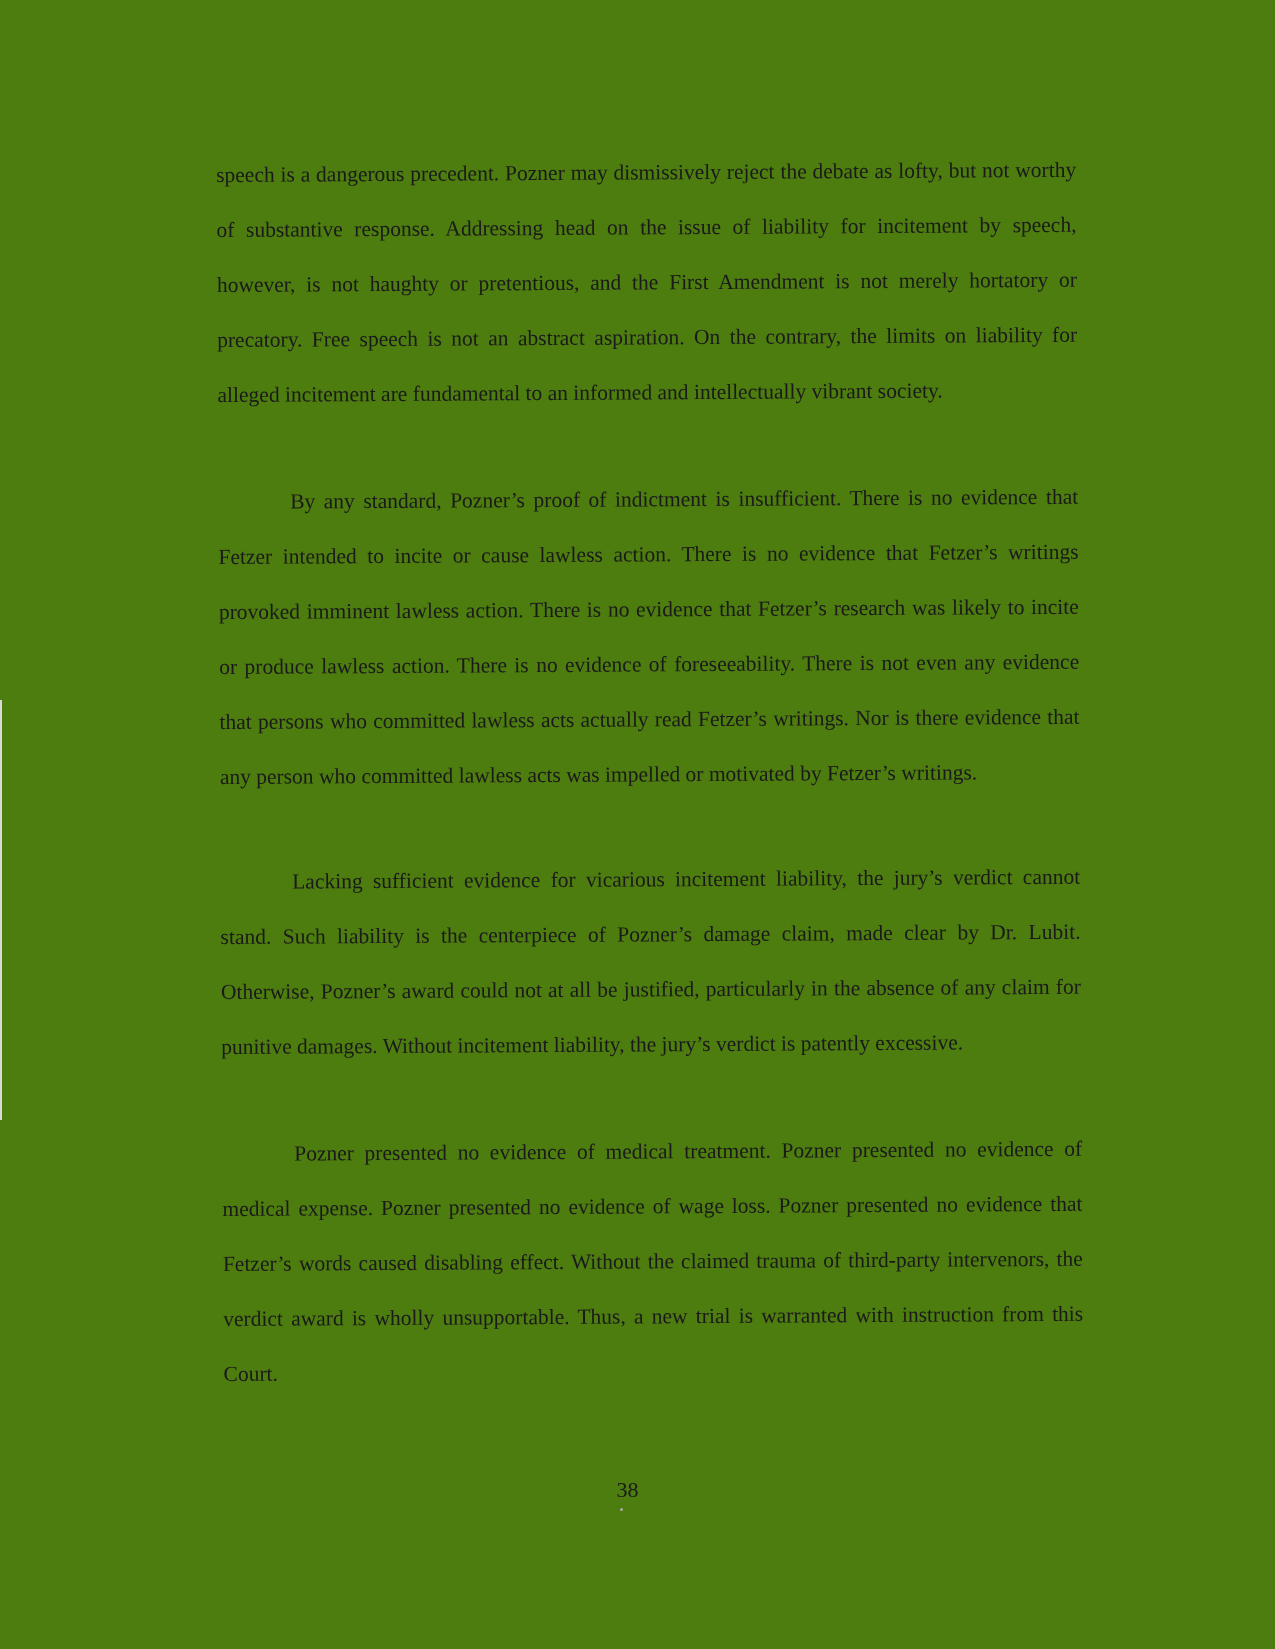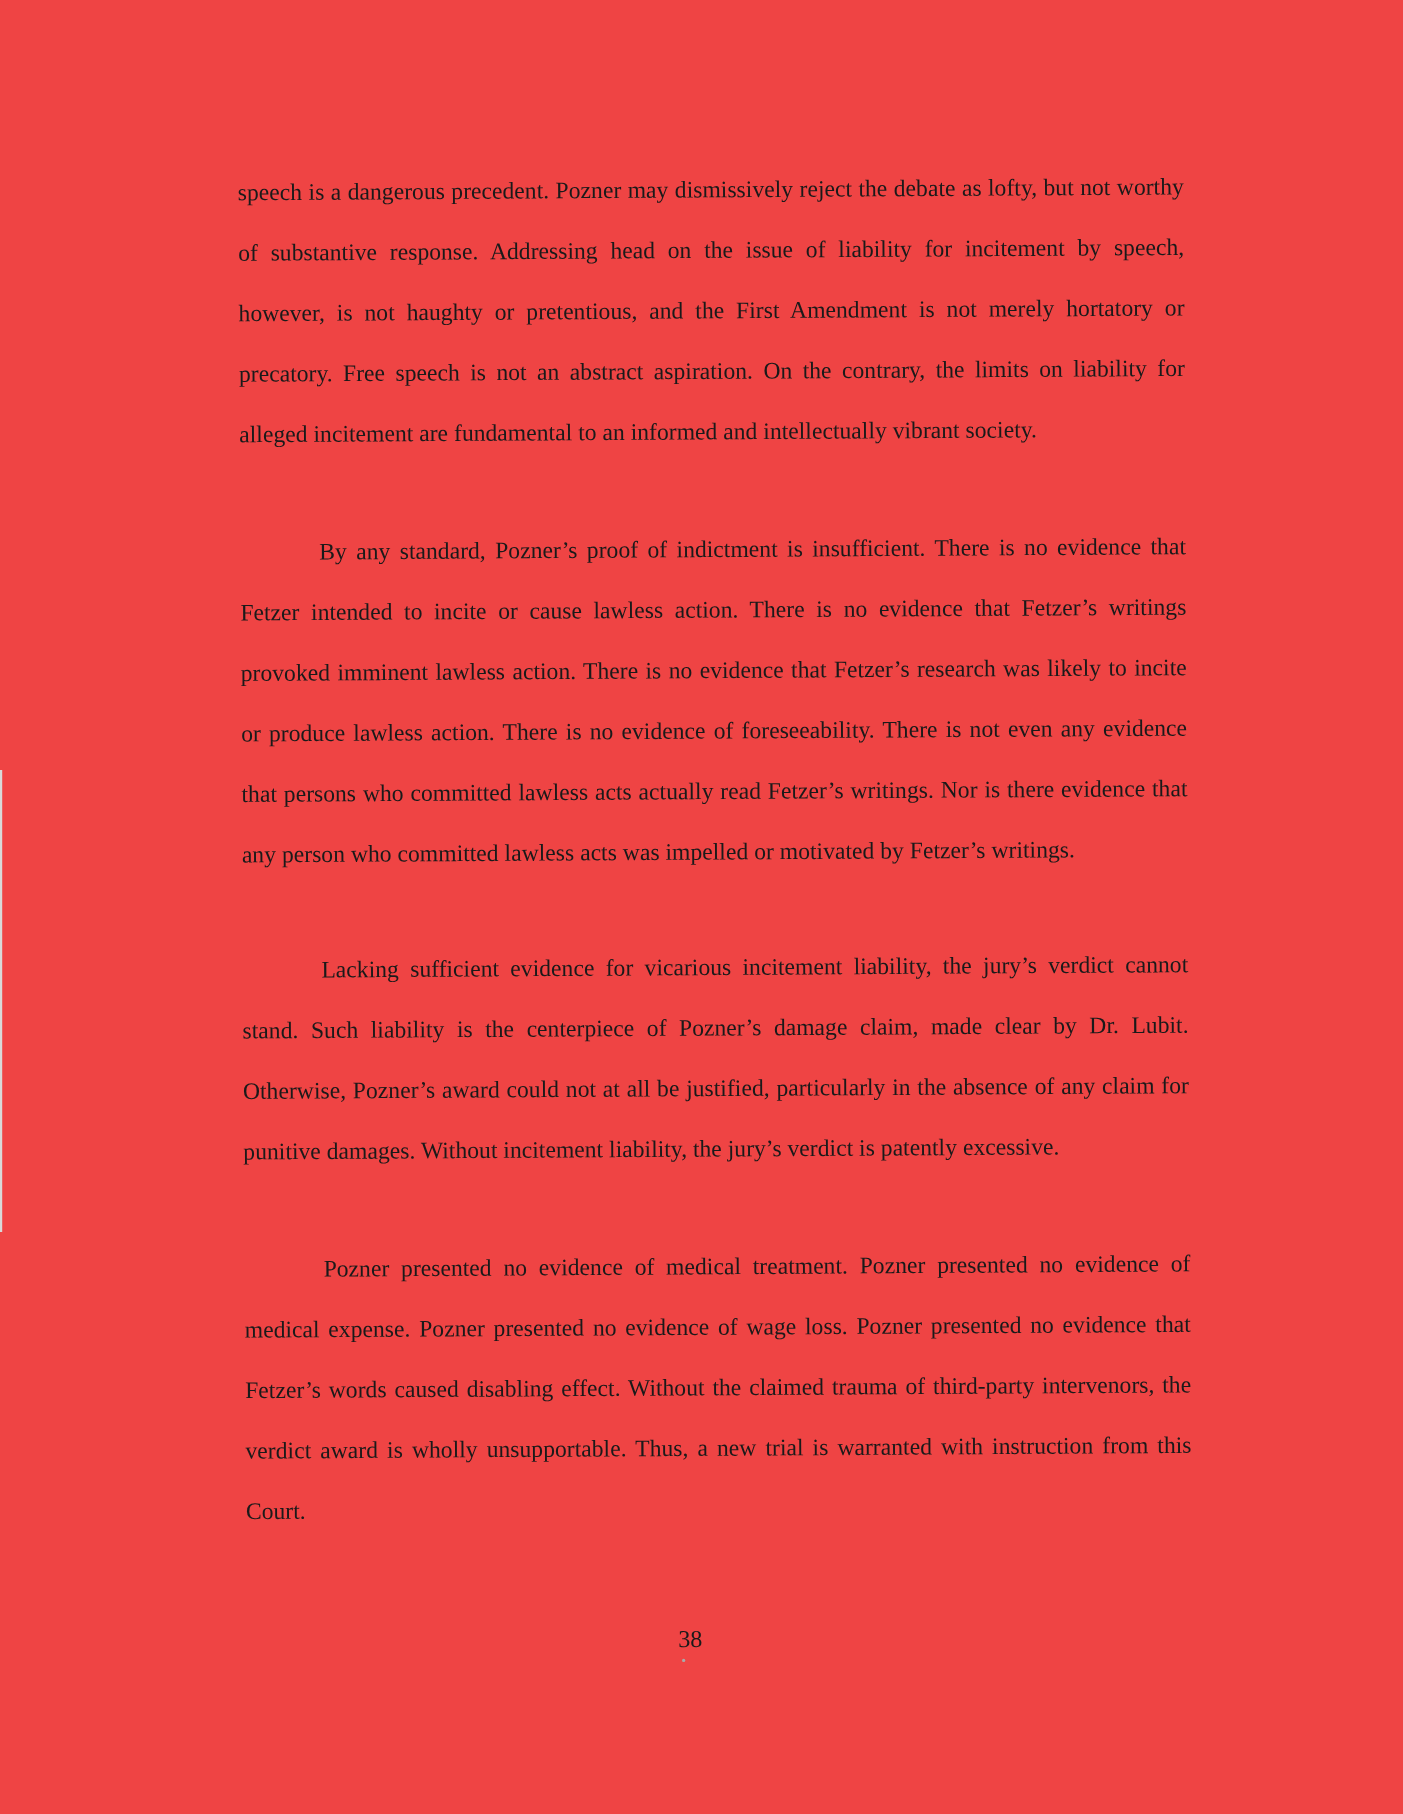--- a/index.html
+++ b/index.html
@@ -1,19 +1,19 @@
 <!DOCTYPE html>
 <html><head>
 <meta charset="utf-8">
 <style>
   html, body { margin: 0; padding: 0; background: #ffffff; }
   body { width: 1275px; height: 1649px; position: relative; overflow: hidden; }
   .page {
     position: absolute; left: 0; top: 0; width: 1275px; height: 1649px;
-    background: #ef4444;
+    background: #4d7c0f;
     font-family: "Liberation Serif", "DejaVu Serif", serif;
     color: #1a1a1a;
   }
   .scan-edge {
     position: absolute; left: 0; top: 700px; width: 2px; height: 420px;
     background: #d9d9d9;
   }
   .para {
     position: absolute;
     left: 216px;

